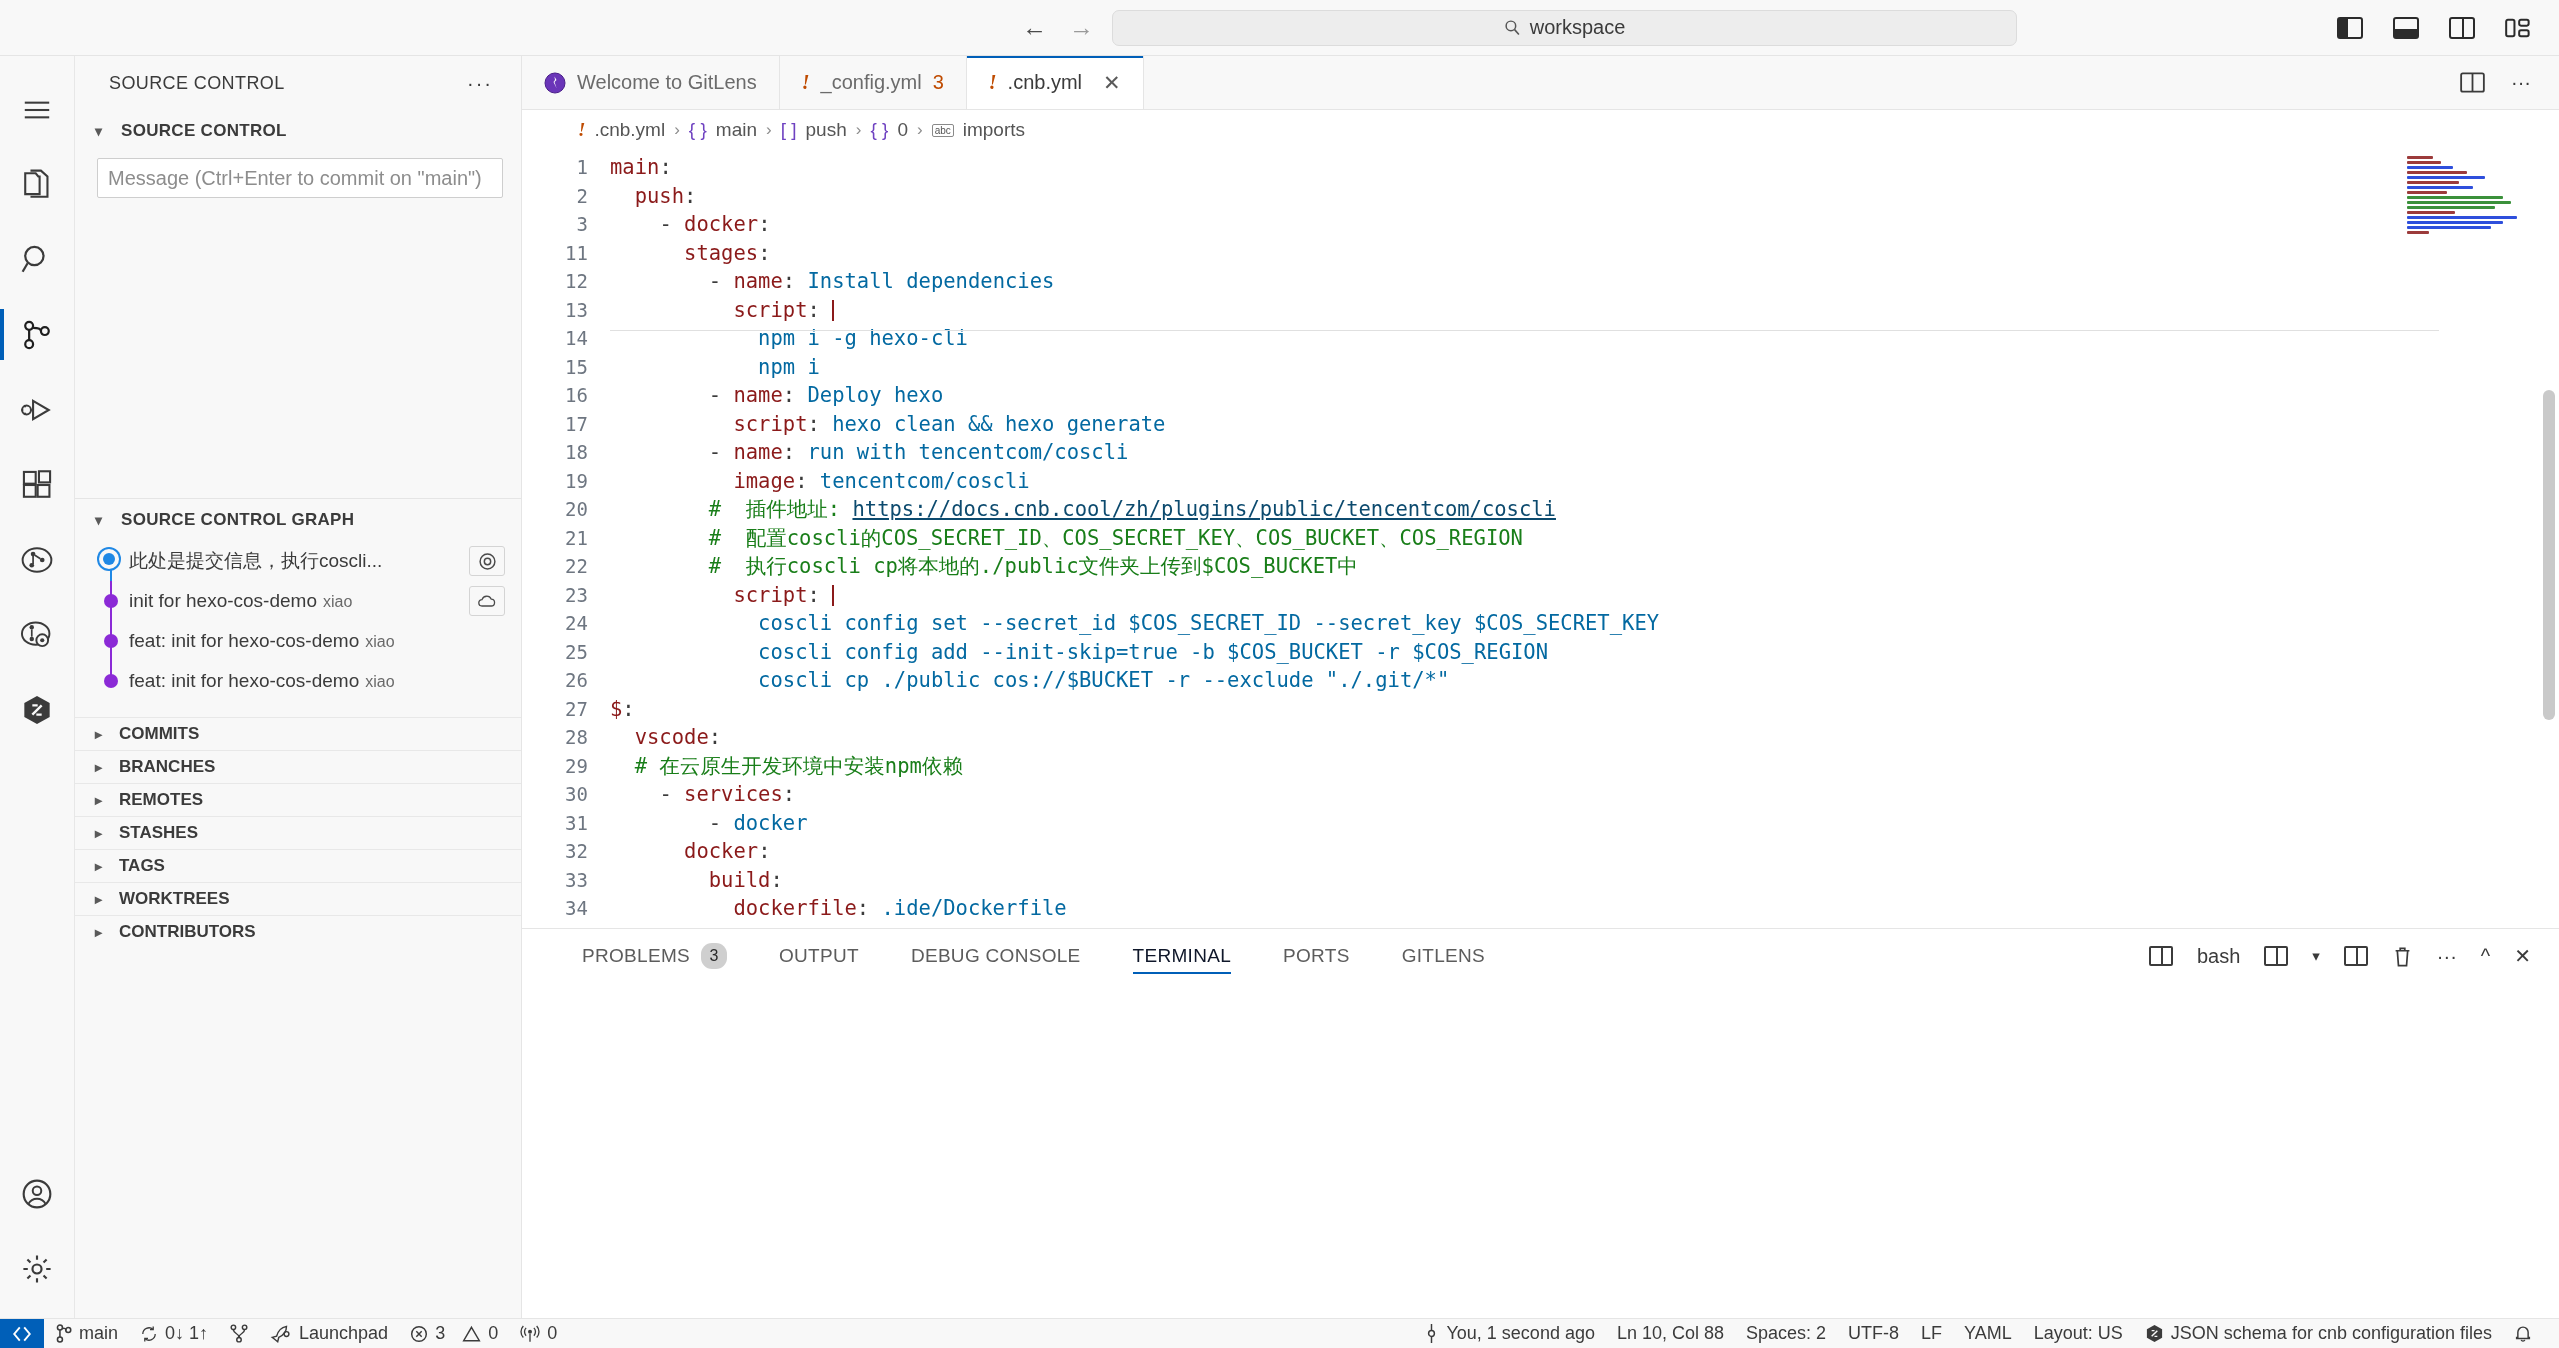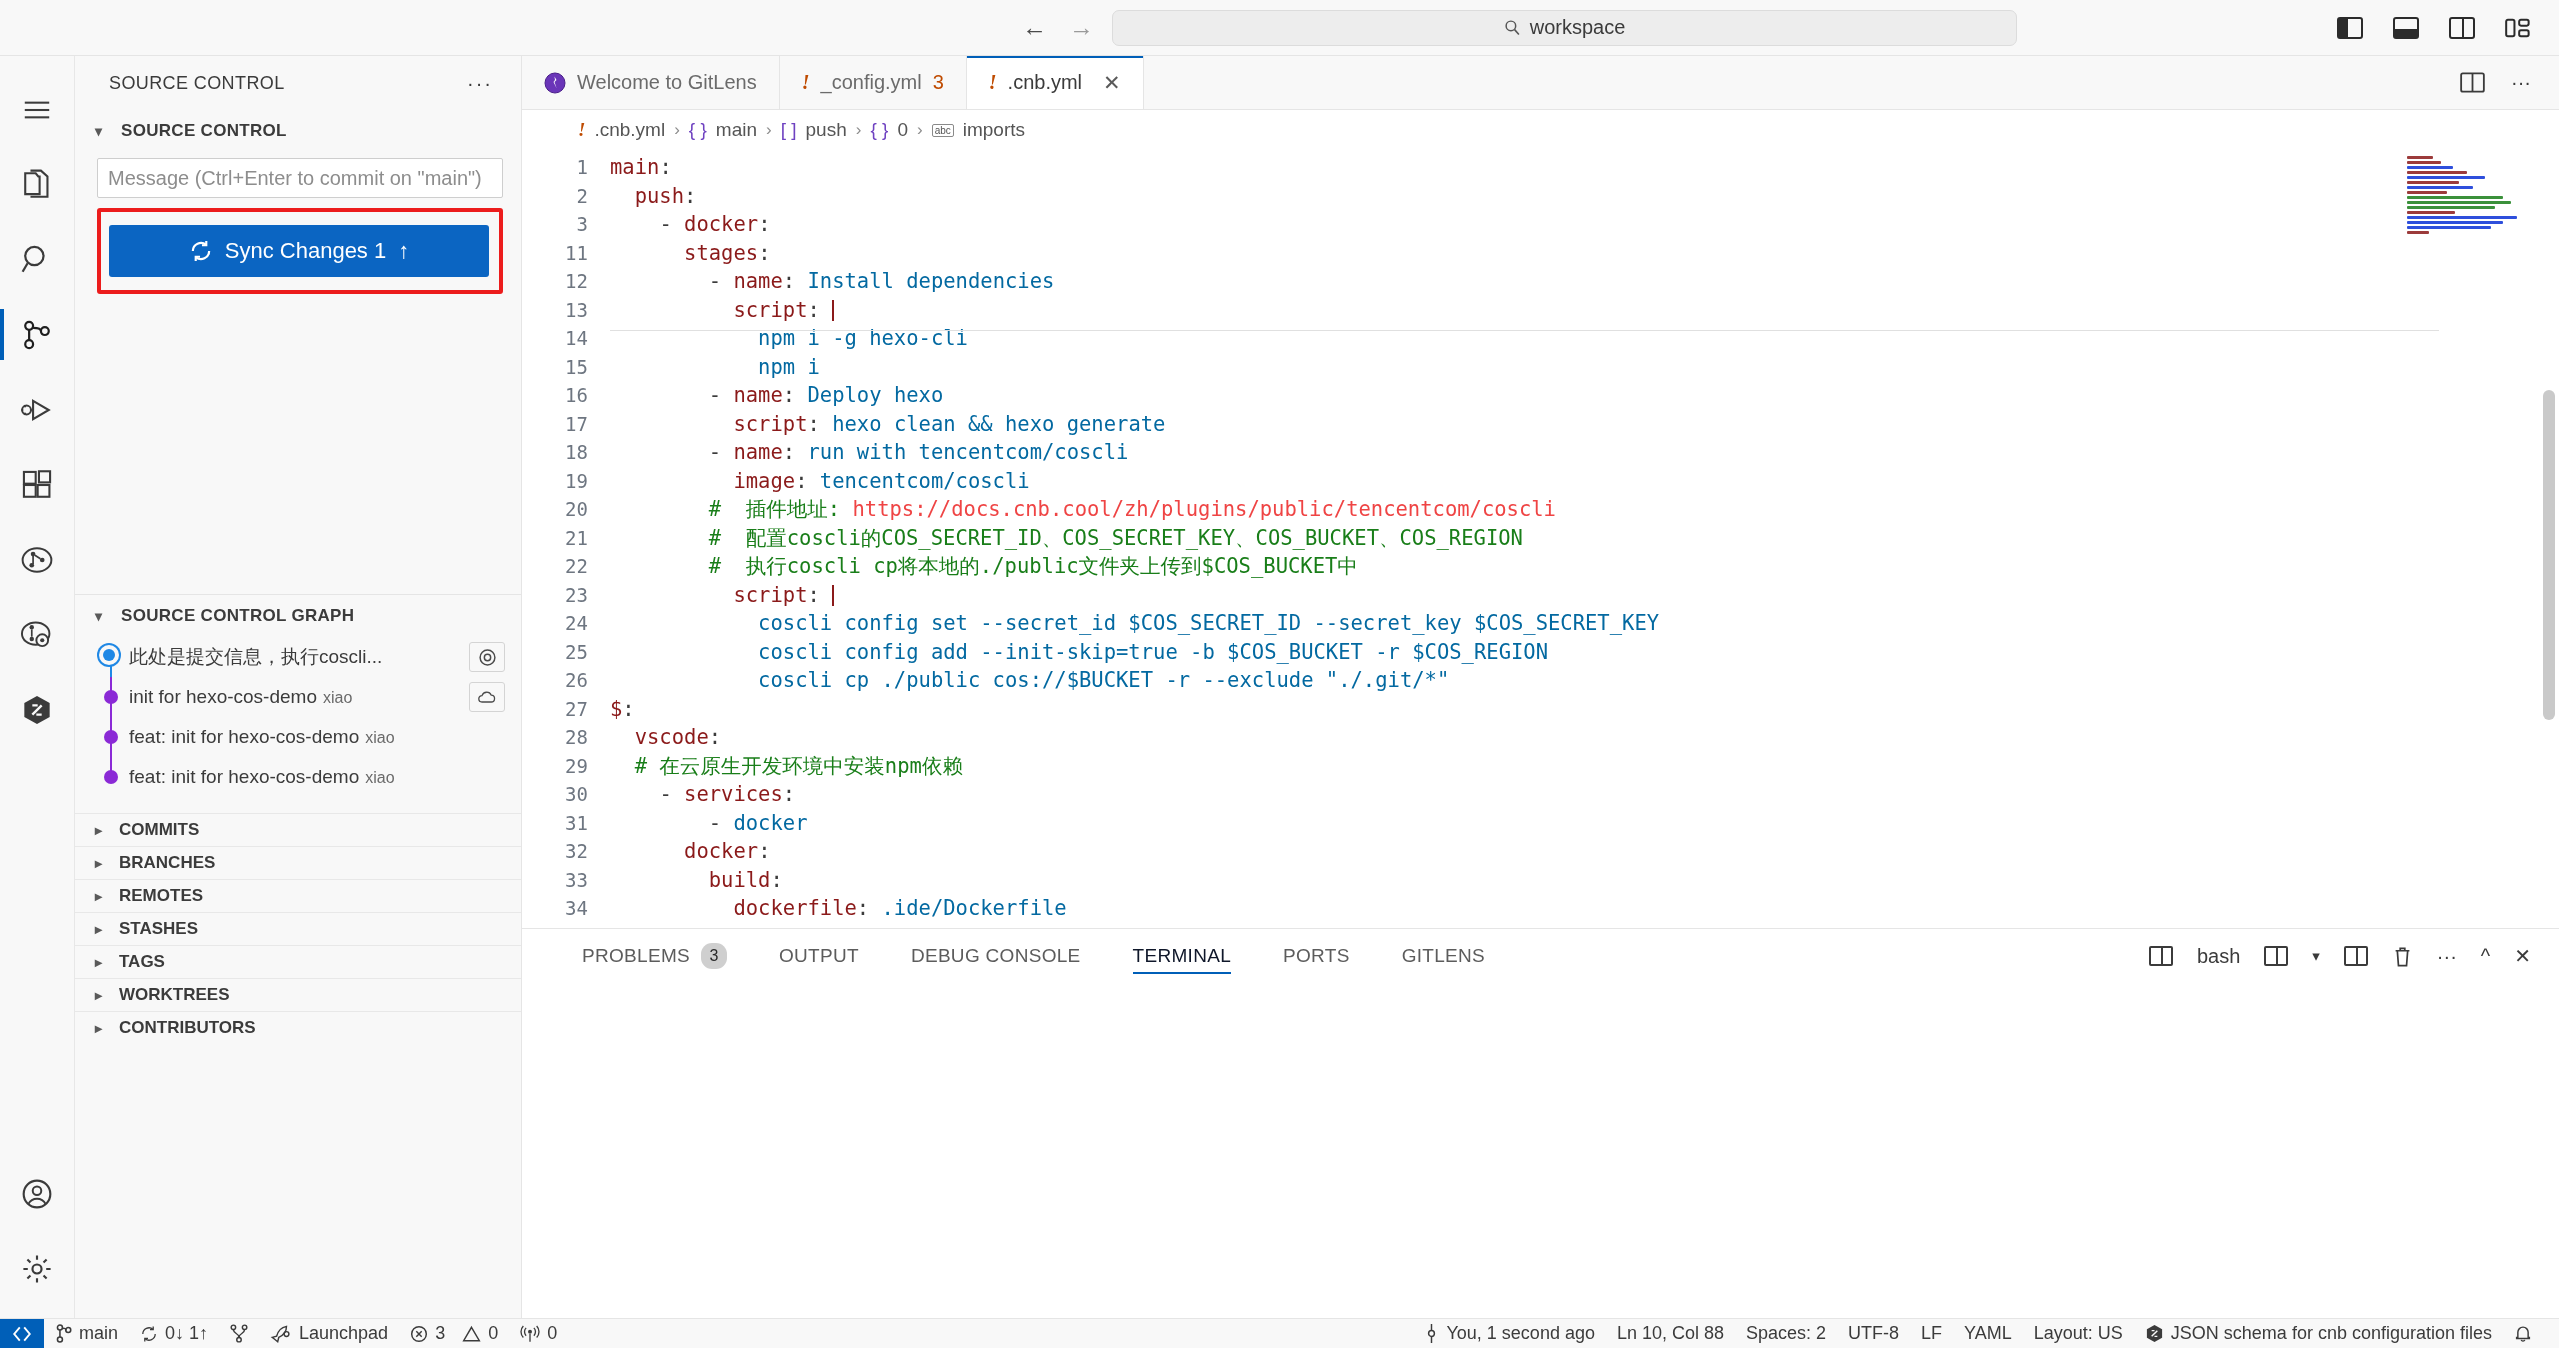--- a/index.html
+++ b/index.html
@@ -135,21 +135,21 @@
     font-size:20.5px; line-height:28.5px; white-space:pre; padding-top:3px;
   }
   .cline { height:28.5px; display:flex; align-items:center; }
   .lnum { width:88px; min-width:88px; text-align:right; padding-right:22px;
     color:#6e7681; font-size:19px; font-family:"DejaVu Sans Mono",monospace; }
   .ctext { position:relative; }
   .k { color:#8b1a1a; }           
   .v { color:#0369a1; }           
   .cm { color:#197e19; }          
   .p { color:#3b3b3b; }           
-  .lnk { color:#ef4444; }
+  .lnk { color:#0c4a6e; text-decoration:underline; }
   .cursorbar { display:inline-block; width:2px; height:21px; background:#8b1a1a;
      vertical-align:-4px; }
   .hrule { position:absolute; left:88px; right:120px; height:1px; background:#e0e0e0; }
   .minimap { position:absolute; right:22px; top:6px; width:130px; height:90px; opacity:.85; }
   .mmline { height:3px; margin-bottom:2px; border-radius:1px; }
   .scroll-v { position:absolute; right:4px; top:240px; width:12px; height:330px;
     background:#c9c9c9; border-radius:6px; }
 
   
   .panel { height:390px; min-height:390px; background:#fff; border-top:1px solid #e5e5e5;
@@ -317,33 +317,20 @@
       </div>
 
       <div class="sb-section-head">
         <span class="chev">▾</span>
         <span>SOURCE CONTROL</span>
       </div>
 
       <div class="scm-body">
         <div class="commit-input">
           <span>Message (Ctrl+Enter to commit on "main")</span>
-        </div>
-        <div class="sync-wrap">
-          <div class="sync-btn">
-            <span>
-              <svg width="24" height="24" viewBox="0 0 20 20">
-                  <path d="M3.2 10a6.8 6.8 0 0111.1-5.2" fill="none" stroke="#fff" stroke-width="1.8"></path>
-                  <path d="M16.8 10a6.8 6.8 0 01-11.1 5.2" fill="none" stroke="#fff" stroke-width="1.8"></path>
-                  <path d="M14.4 1.6v3.6h-3.6M5.6 18.4v-3.6h3.6" fill="none" stroke="#fff" stroke-width="1.8"></path>
-                </svg>
-            </span>
-            <span>Sync Changes 1</span>
-            <span>↑</span>
-          </div>
         </div>
         <div class="scm-empty"></div>
       </div>
 
       <div class="sb-divider"></div>
 
       <div class="sb-section-head">
         <span class="chev">▾</span>
         <span>SOURCE CONTROL GRAPH</span>
       </div>

